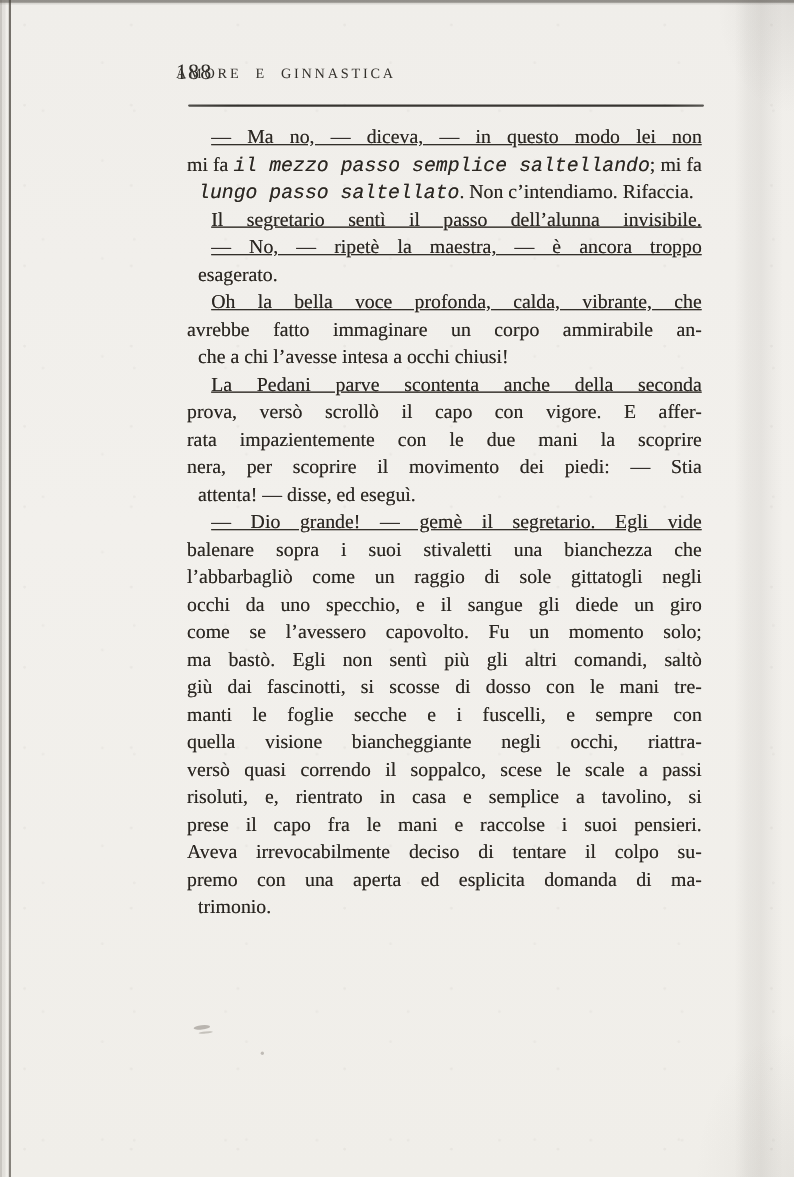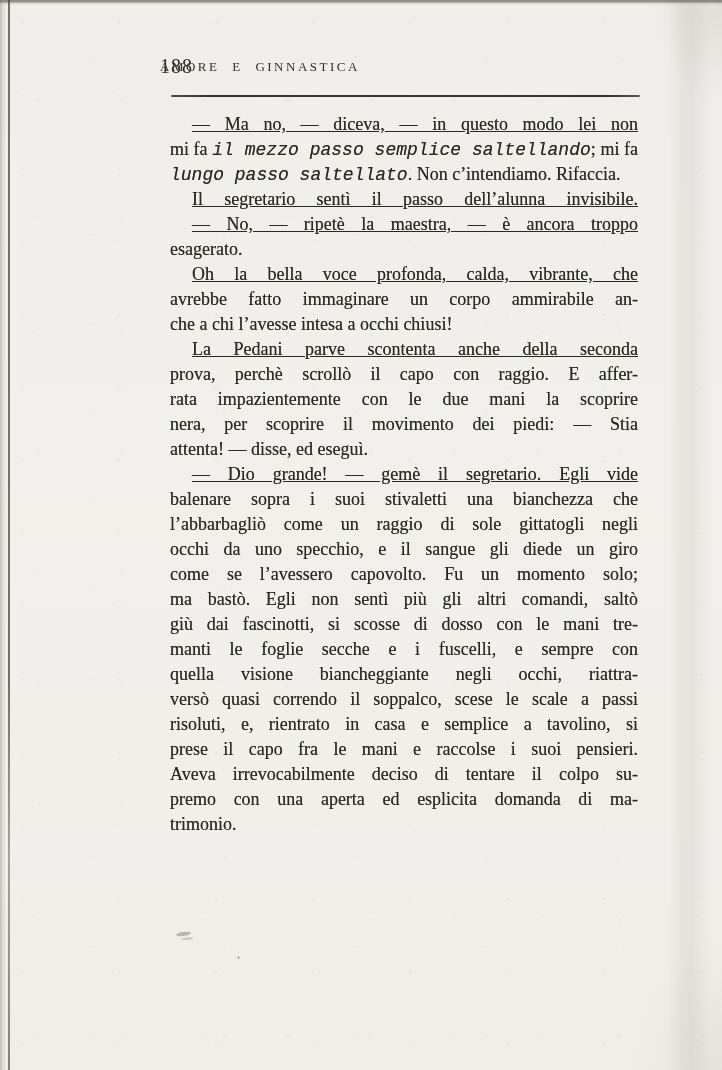--- a/index.html
+++ b/index.html
@@ -66,21 +66,21 @@
     font-size: 18px; line-height: 25px;
     text-shadow: 0 0 0.45px rgba(43,39,34,.65);
   }
   .paragraph { margin: 0; }
   .line {
     height: 25px; overflow: hidden;
     text-align: justify;
     text-align-last: justify;
   }
   .line.indent { padding-left: 22px; text-decoration: underline; }
-  .line.last { text-align-last: left; }
+  .line.last { text-align-last: left; margin-left: 10px; }
   .it { font-style: italic; font-family: Liberation Mono, monospace; }
 
   
   .smudge {
     position: absolute; left: 176px; top: 932px; width: 15px; height: 4px;
     background: rgba(95,88,80,.38);
     border-radius: 50%;
     transform: rotate(-6deg);
     box-shadow: 3px 5px 0 -1px rgba(95,88,80,.30);
   }
@@ -116,21 +116,21 @@
         <div class="line indent"><span>— No, — ripetè la maestra, — è ancora troppo</span></div>
         <div class="line last"><span>esagerato.</span></div>
       </div>
       <div class="paragraph">
         <div class="line indent"><span>Oh la bella voce profonda, calda, vibrante, che</span></div>
         <div class="line"><span>avrebbe fatto immaginare un corpo ammirabile an-</span></div>
         <div class="line last"><span>che a chi l’avesse intesa a occhi chiusi!</span></div>
       </div>
       <div class="paragraph">
         <div class="line indent"><span>La Pedani parve scontenta anche della seconda</span></div>
-        <div class="line"><span>prova, perchè scrollò il capo con raggio. E affer-</span></div>
+        <div class="line"><span>prova, versò scrollò il capo con vigore. E affer-</span></div>
         <div class="line"><span>rata impazientemente con le due mani la scoprire</span></div>
         <div class="line"><span>nera, per scoprire il movimento dei piedi: — Stia</span></div>
         <div class="line last"><span>attenta! — disse, ed eseguì.</span></div>
       </div>
       <div class="paragraph">
         <div class="line indent"><span>— Dio grande! — gemè il segretario. Egli vide</span></div>
         <div class="line"><span>balenare sopra i suoi stivaletti una bianchezza che</span></div>
         <div class="line"><span>l’abbarbagliò come un raggio di sole gittatogli negli</span></div>
         <div class="line"><span>occhi da uno specchio, e il sangue gli diede un giro</span></div>
         <div class="line"><span>come se l’avessero capovolto. Fu un momento solo;</span></div>

